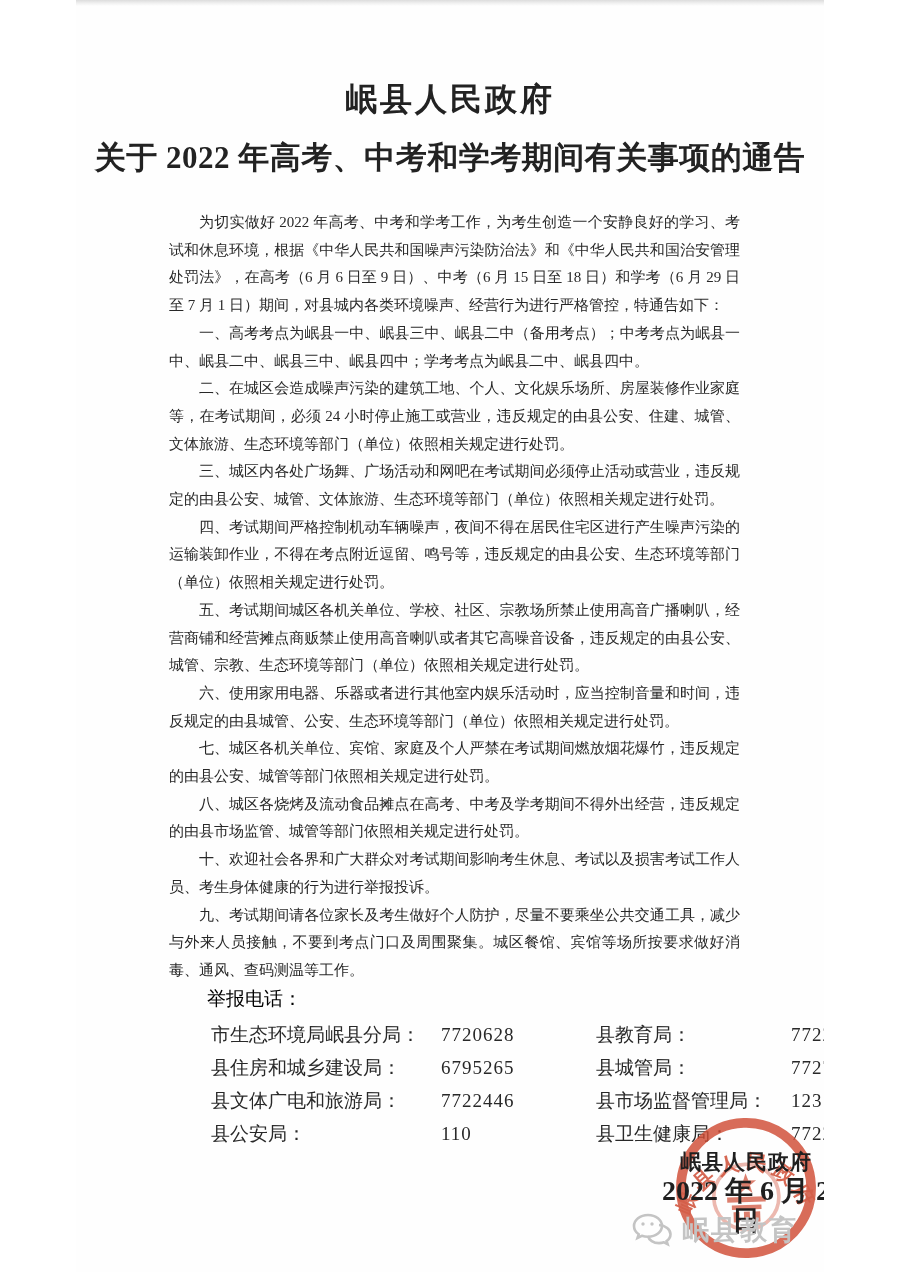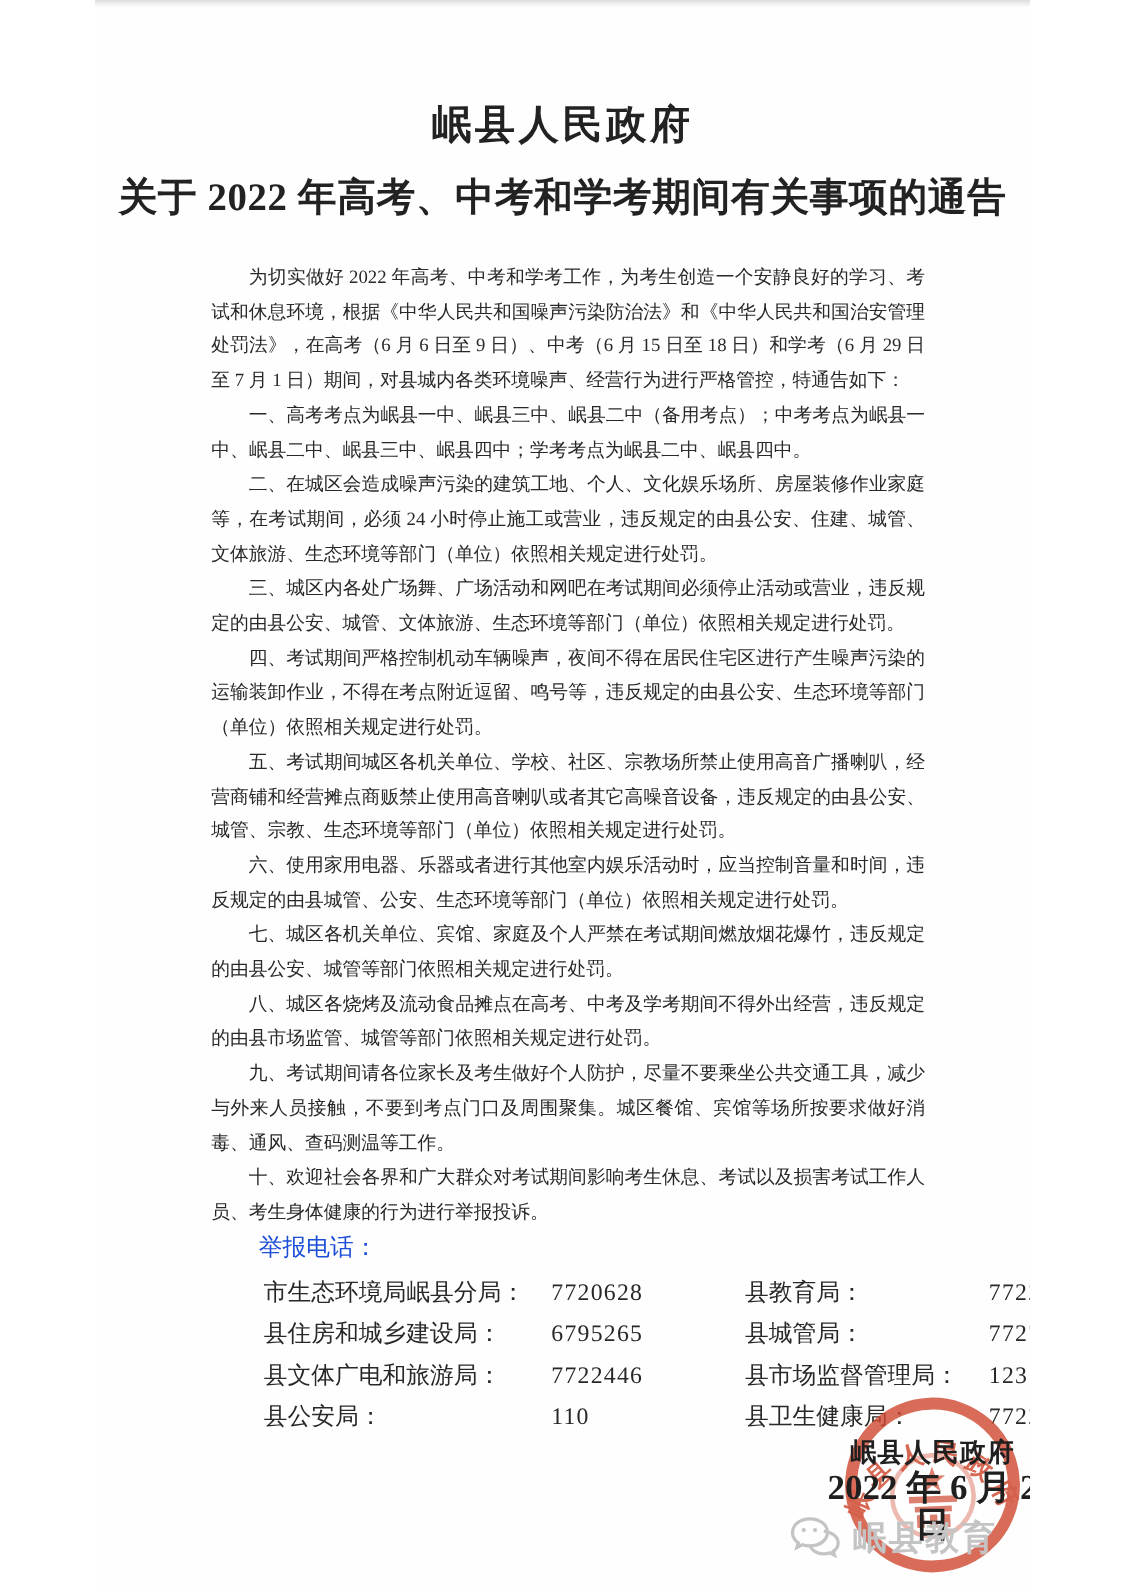--- a/index.html
+++ b/index.html
@@ -46,21 +46,21 @@
   }
   .doc-body p {
     margin: 0;
     text-indent: 2em;
   }
   .report-label {
     margin: 0 84px 0 93px;
     font-size: 19px;
     line-height: 27.7px;
     text-indent: 2em;
-    color: #1d4ed8;
+    color: #000000;
   }
   .phone-table {
     display: flex;
     margin: 6px 0 0 135px;
     width: 730px;
     font-size: 19px;
     color: #282828;
   }
   .phone-col { display: flex; flex-direction: column; }
   .phone-col.left  { width: 385px; }
@@ -134,23 +134,23 @@
       <p>四、考试期间严格控制机动车辆噪声，夜间不得在居民住宅区进行产生噪声污染的运输装卸作业，不得在考点附近逗留、鸣号等，违反规定的由县公安、生态环境等部门（单位）依照相关规定进行处罚。</p>
 
       <p>五、考试期间城区各机关单位、学校、社区、宗教场所禁止使用高音广播喇叭，经营商铺和经营摊点商贩禁止使用高音喇叭或者其它高噪音设备，违反规定的由县公安、城管、宗教、生态环境等部门（单位）依照相关规定进行处罚。</p>
 
       <p>六、使用家用电器、乐器或者进行其他室内娱乐活动时，应当控制音量和时间，违反规定的由县城管、公安、生态环境等部门（单位）依照相关规定进行处罚。</p>
 
       <p>七、城区各机关单位、宾馆、家庭及个人严禁在考试期间燃放烟花爆竹，违反规定的由县公安、城管等部门依照相关规定进行处罚。</p>
 
       <p>八、城区各烧烤及流动食品摊点在高考、中考及学考期间不得外出经营，违反规定的由县市场监管、城管等部门依照相关规定进行处罚。</p>
 
+      <p>十、欢迎社会各界和广大群众对考试期间影响考生休息、考试以及损害考试工作人员、考生身体健康的行为进行举报投诉。</p>
+
       <p>九、考试期间请各位家长及考生做好个人防护，尽量不要乘坐公共交通工具，减少与外来人员接触，不要到考点门口及周围聚集。城区餐馆、宾馆等场所按要求做好消毒、通风、查码测温等工作。</p>
-
-      <p>十、欢迎社会各界和广大群众对考试期间影响考生休息、考试以及损害考试工作人员、考生身体健康的行为进行举报投诉。</p>
 
     </div>
 
   <div class="report-label">举报电话：</div>
 
   <div class="phone-table">
     <div class="phone-col left">
 
         <div class="phone-row">
           <span class="phone-label">市生态环境局岷县分局：</span>

